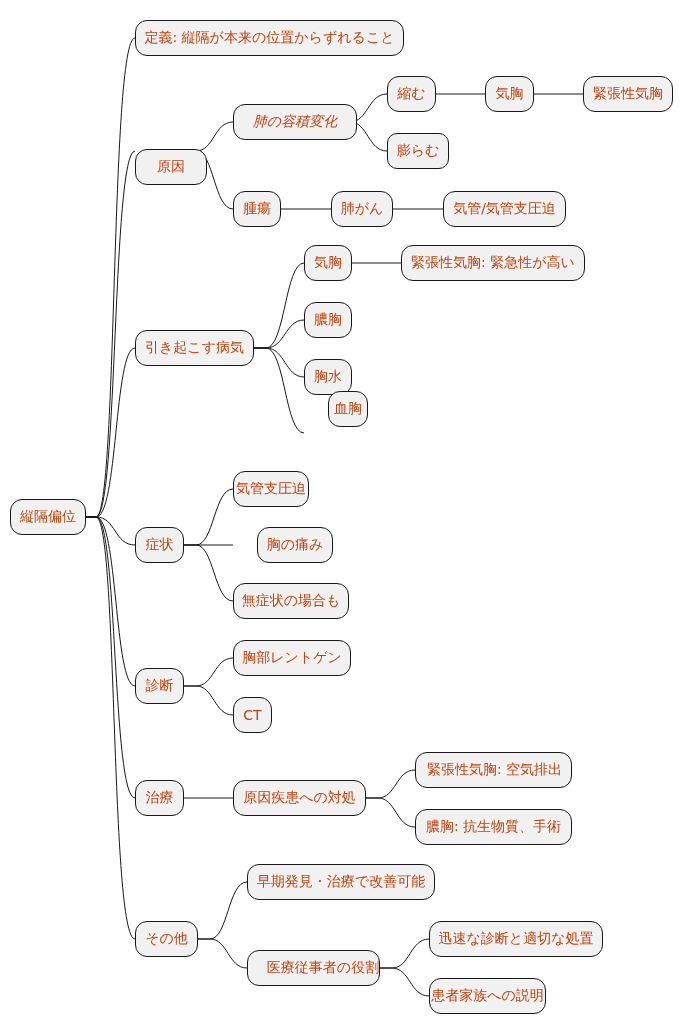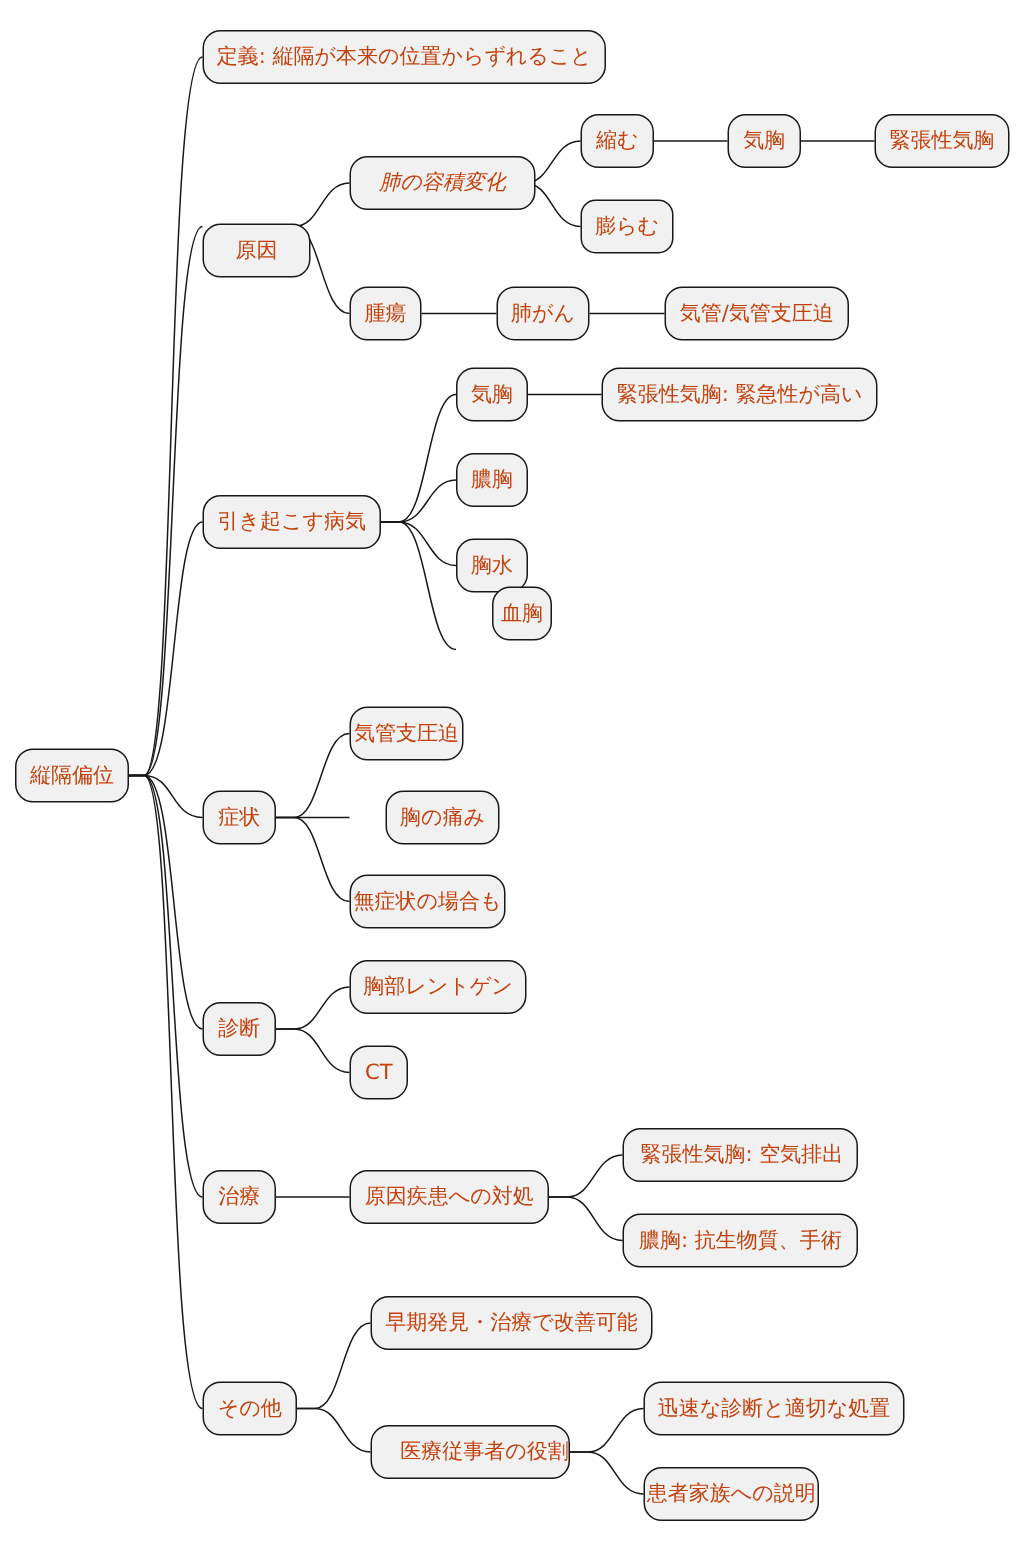--- a/index.html
+++ b/index.html
@@ -78,21 +78,21 @@
 <div class="node" style="left:443px;top:191px;width:123px;">気管/気管支圧迫</div>
 
 <div class="node" style="left:304px;top:245px;width:48px;">気胸</div>
 <div class="node" style="left:401px;top:245px;width:184px;">緊張性気胸: 緊急性が高い</div>
 <div class="node" style="left:304px;top:302px;width:48px;">膿胸</div>
 <div class="node" style="left:304px;top:359px;width:48px;">胸水</div>
 <div class="node" style="left:304px;top:391px;width:40px;margin-left:24px;">血胸</div>
 
 <div class="node" style="left:233px;top:471px;width:76px;">気管支圧迫</div>
 <div class="node" style="left:233px;top:527px;width:76px;margin-left:24px;">胸の痛み</div>
-<div class="node" style="left:233px;top:583px;width:104px;">無症状の場合も</div>
+<div class="node" style="left:233px;top:583px;width:116px;">無症状の場合も</div>
 
 <div class="node" style="left:233px;top:640px;width:118px;">胸部レントゲン</div>
 <div class="node" style="left:233px;top:697px;width:39px;">CT</div>
 
 <div class="node" style="left:233px;top:780px;width:133px;">原因疾患への対処</div>
 <div class="node" style="left:415px;top:752px;width:157px;padding-left:12px;">緊張性気胸: 空気排出</div>
 <div class="node" style="left:415px;top:809px;width:157px;">膿胸: 抗生物質、手術</div>
 
 <div class="node" style="left:247px;top:864px;width:188px;">早期発見・治療で改善可能</div>
 <div class="node" style="left:247px;top:950px;width:133px;padding-left:29px;">医療従事者の役割</div>

